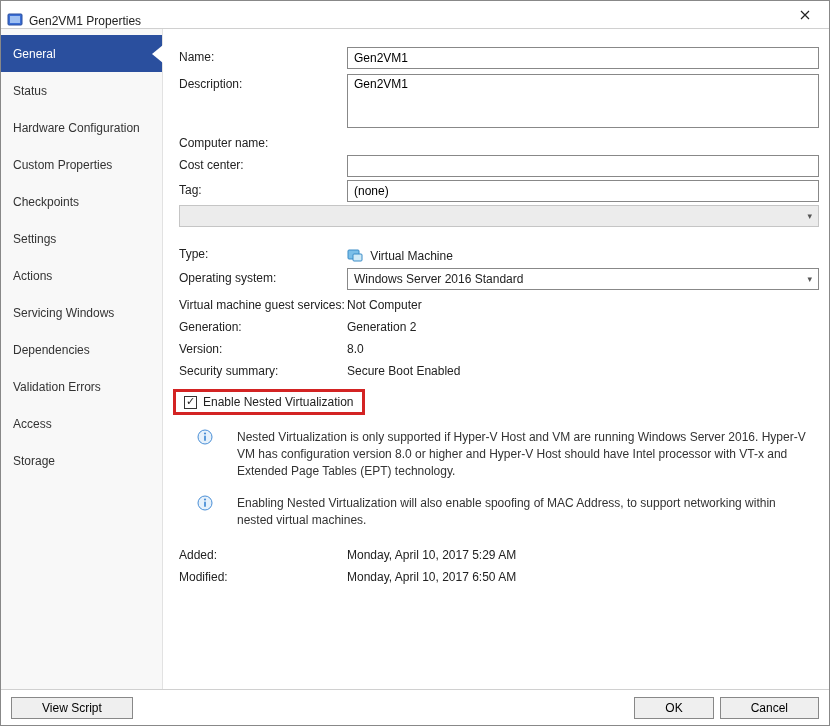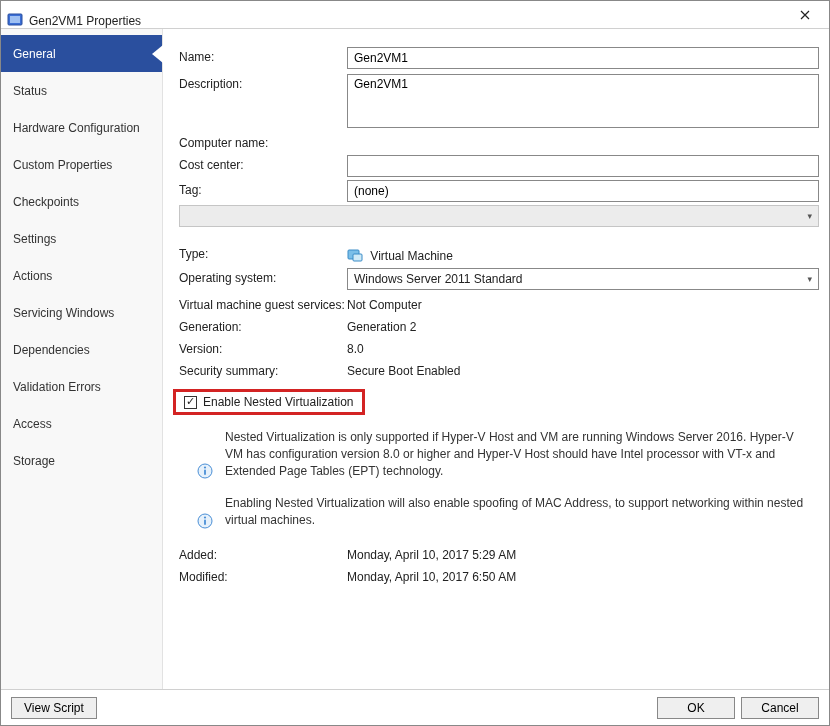--- a/index.html
+++ b/index.html
@@ -134,45 +134,44 @@
   .checkbox-row { display: flex; align-items: center; gap: 6px; }
   .checkbox {
     width: 13px; height: 13px;
     border: 1px solid #333;
     display: inline-flex; align-items: center; justify-content: center;
     font-size: 11px; line-height: 1;
   }
   .checkbox .mark { position: relative; top: -1px; }
   .info-block {
     display: flex;
-    gap: 12px;
+    gap: 24px;
     margin: 6px 0 16px 18px;
     padding-right: 10px;
     font-size: 12px;
     line-height: 1.4;
     color: #333;
-    align-items: flex-end;
   }
   .info-icon {
     width: 16px; height: 16px; flex: 0 0 16px;
     display: inline-flex;
   }
   .footer {
     height: 36px;
     border-top: 1px solid #d0d0d0;
     display: flex;
     align-items: center;
     padding: 0 10px;
     background: #fff;
   }
   .footer .spacer-flex { flex: 1; }
   .btn {
     min-width: 78px;
     height: 22px;
-    padding: 0 12px;
+    padding: 0 30px;
     border: 1px solid #888;
     background: #efefef;
     font-family: inherit;
     font-size: 12px;
     cursor: pointer;
     margin-left: 6px;
   }
   .btn.left { margin-left: 0; }
 </style>
 </head>
@@ -278,21 +277,21 @@
             <rect x="6" y="7" width="9" height="7" rx="1" fill="#cfeaf7" stroke="#3b8cc7"></rect>
           </svg>
         </span>
         <span>Virtual Machine</span>
       </div>
     </div>
 
     <div class="form-row">
       <div class="form-label">Operating system:</div>
       <div class="select-like">
-        <span>Windows Server 2011 Standard</span>
+        <span>Windows Server 2016 Standard</span>
         <span class="arrow">▾</span>
       </div>
     </div>
 
     <div class="form-row">
       <div class="form-label">Virtual machine guest services:</div>
       <div class="form-value">Not Computer</div>
     </div>
 
     <div class="form-row">

